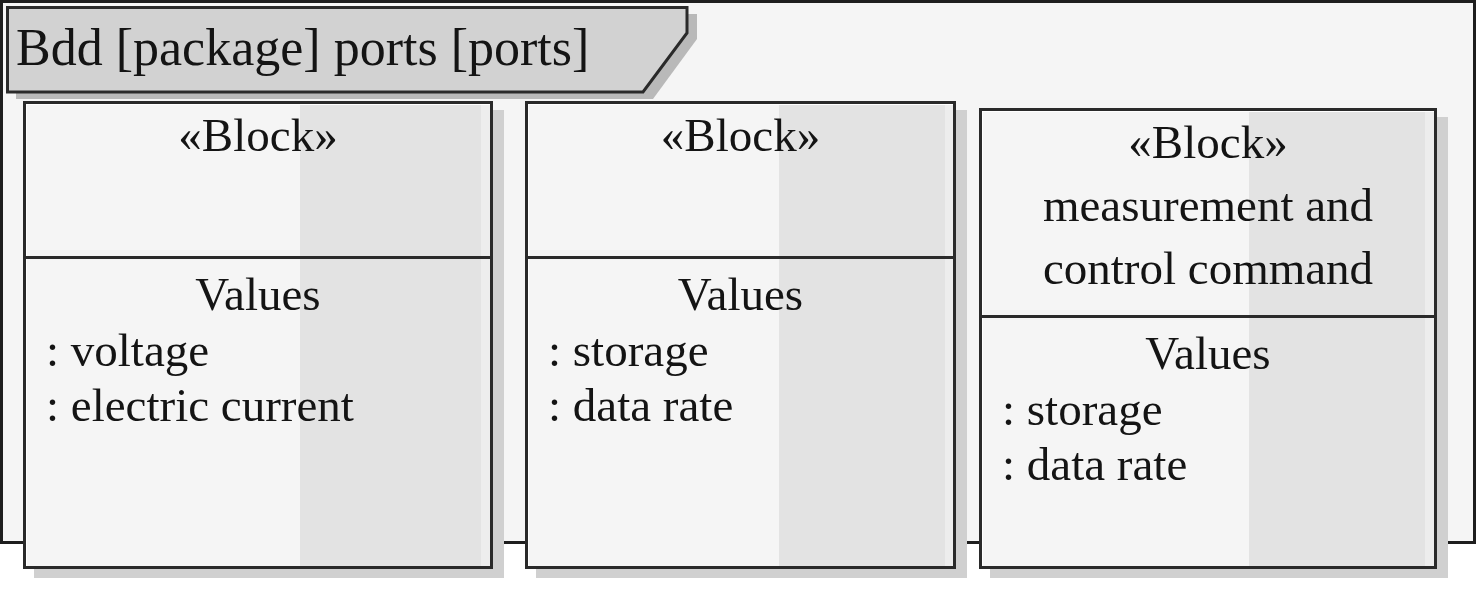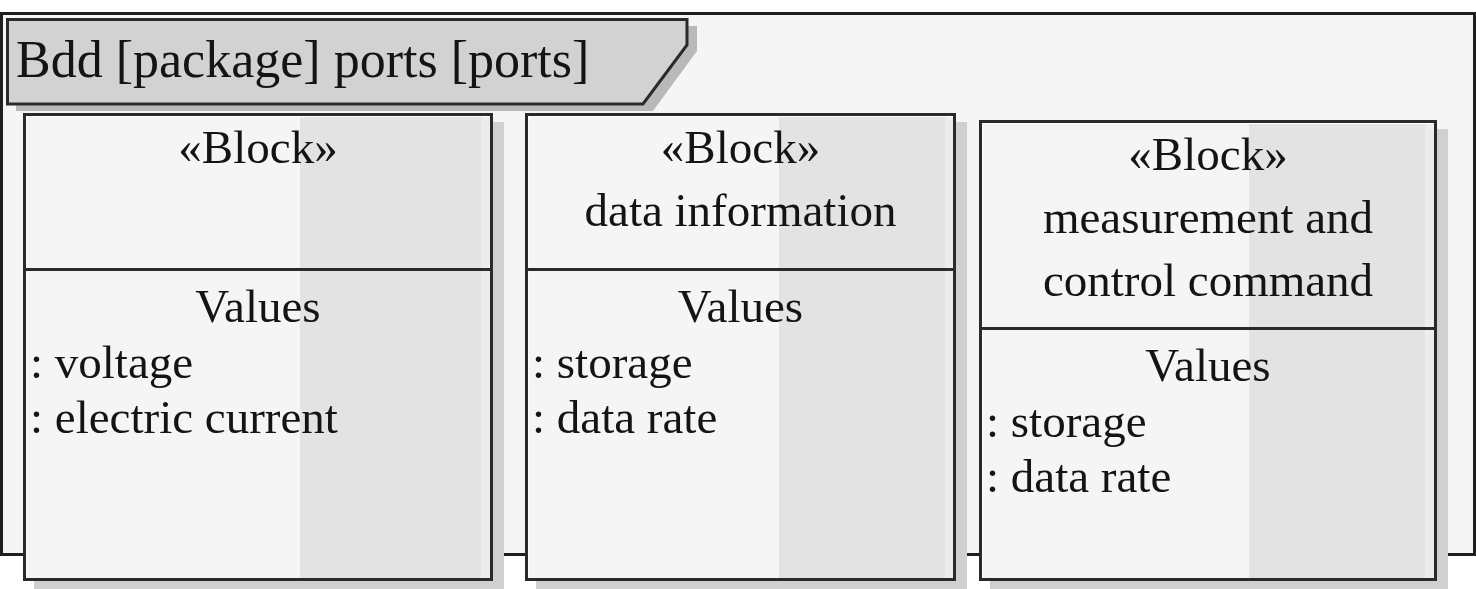--- a/index.html
+++ b/index.html
@@ -11,21 +11,20 @@
     font-family: "Liberation Serif", "DejaVu Serif", serif;
     background: #ffffff;
   }
   .frame {
     position: absolute;
     left: 0; top: 0;
     width: 1476px; height: 544px;
     box-sizing: border-box;
     border: 3px solid #1e1e1e;
     background: #f5f5f5;
-    margin-top: 12px;
   }
   .tab-wrap {
     position: absolute;
     left: 3px; top: 3px;
     width: 710px; height: 102px;
   }
   .tab-wrap svg { display: block; }
   .tab-label {
     position: absolute;
     left: 10px; top: 8px;
@@ -65,21 +64,21 @@
     box-sizing: border-box;
     padding-top: 6px;
     font-size: 47px;
   }
   .values-label {
     text-align: center;
     line-height: 58px;
   }
   .value-item {
     text-align: left;
-    padding-left: 4px;
+    padding-left: 20px;
     line-height: 55px;
     white-space: nowrap;
   }
 </style>
 </head>
 <body>
 
 <div class="frame">
 
   <div class="tab-wrap">
@@ -97,21 +96,20 @@
     <div class="block-values">
       <div class="values-label">Values</div>
       <div class="value-item">: voltage</div>
       <div class="value-item">: electric current</div>
     </div>
   </div>
 
   <div class="block block-2">
     <div class="block-header">
       <div>«Block»</div>
-      <div>data information</div>
     </div>
     <div class="block-values">
       <div class="values-label">Values</div>
       <div class="value-item">: storage</div>
       <div class="value-item">: data rate</div>
     </div>
   </div>
 
   <div class="block block-3">
     <div class="block-header">

